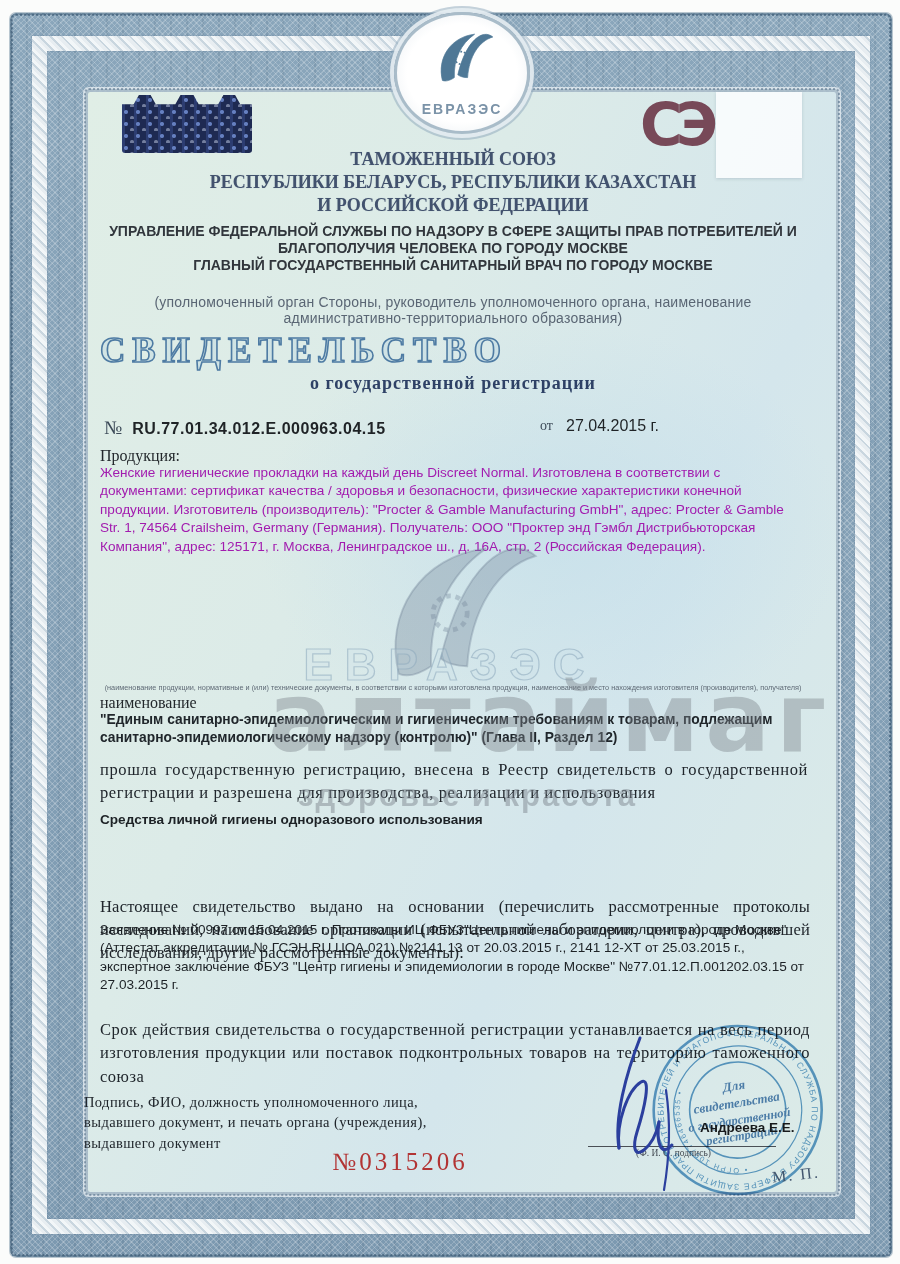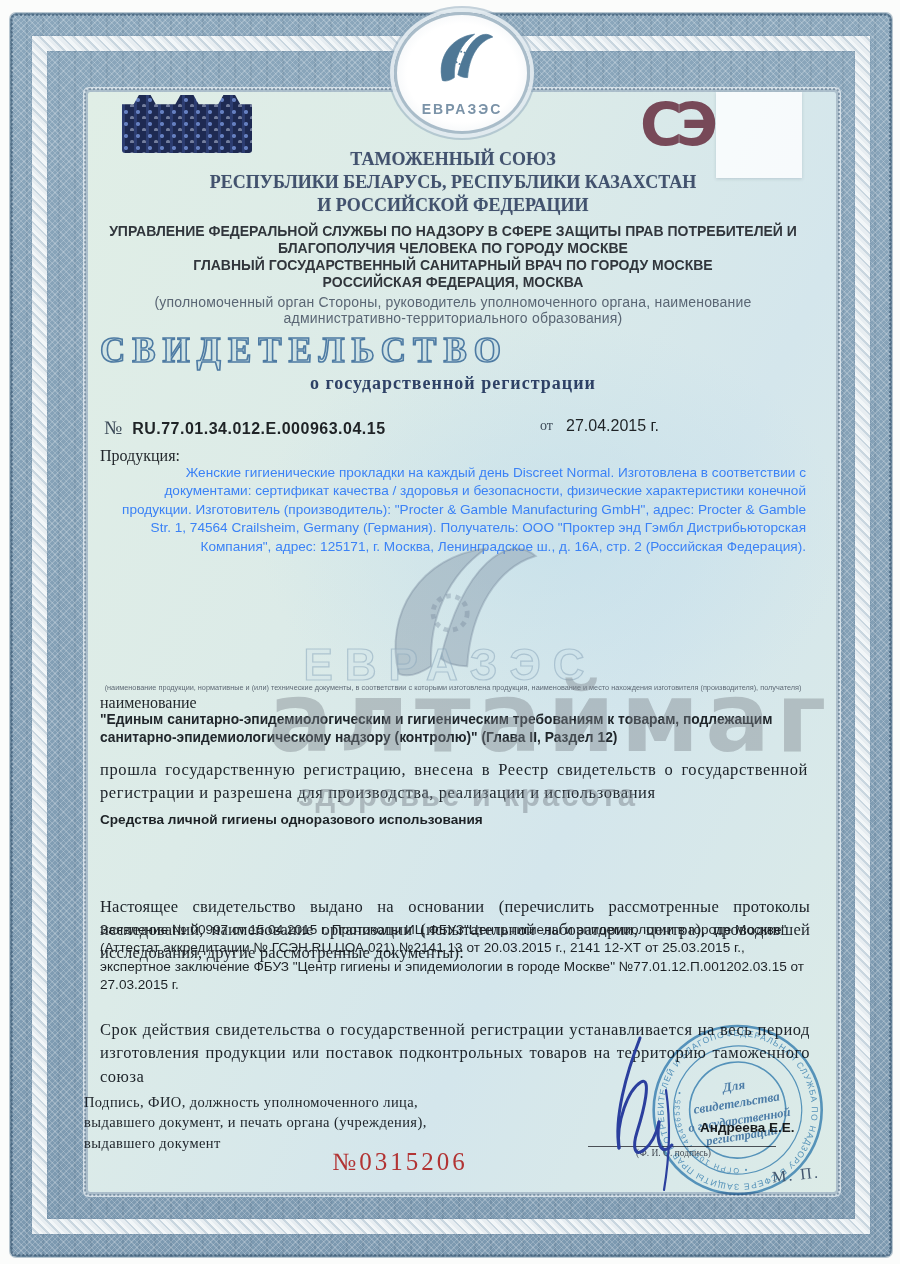--- a/index.html
+++ b/index.html
@@ -72,21 +72,21 @@
 
   
   .numrow{position:absolute;left:104px;top:417px;width:700px;font-size:16px;color:#1f2326;}
   .no-sign{font-family:"Liberation Serif",serif;font-size:19px;color:#3c4a58;}
   .no-value{font-weight:bold;letter-spacing:.5px;margin-left:10px;}
   .date-prefix{position:absolute;left:436px;top:1px;font-family:"Liberation Serif",serif;font-size:14px;color:#3c4a58;}
   .date-value{position:absolute;left:462px;top:0;font-weight:normal;}
 
   
   .product-label{position:absolute;left:100px;top:447px;font-family:"Liberation Serif",serif;font-size:16px;color:#23282c;}
-  .product-text{position:absolute;left:100px;top:464px;width:706px;font-size:13.6px;line-height:1.36;color:#3b82f6;font-weight:500;text-align:right;}
+  .product-text{position:absolute;left:100px;top:464px;width:706px;font-size:13.6px;line-height:1.36;color:#a21caf;font-weight:500;}
   .footnote1{position:absolute;left:92px;top:683px;width:722px;text-align:center;font-size:7.3px;color:#5f6a76;}
   .lead-soot{position:absolute;left:100px;top:694px;font-family:"Liberation Serif",serif;font-size:16px;color:#23282c;}
   .compliance-text{position:absolute;left:100px;top:711px;width:680px;font-size:13.8px;font-weight:bold;line-height:1.34;color:#20262b;}
   .reg-text{position:absolute;left:100px;top:758px;width:708px;font-family:"Liberation Serif",serif;font-size:16.5px;
     line-height:1.42;color:#20262c;text-align:justify;letter-spacing:.6px;}
   .reg-category{position:absolute;left:100px;top:812px;width:706px;font-size:13.6px;font-weight:bold;color:#1d2226;}
   .basis-lead{position:absolute;left:100px;top:852px;width:710px;font-family:"Liberation Serif",serif;font-size:16.5px;
     line-height:1.38;color:#20262c;text-align:justify;letter-spacing:.2px;margin-top:44px;}
   .basis-docs{position:absolute;left:100px;top:921px;width:706px;font-size:13.6px;font-weight:normal;line-height:1.36;color:#1d2226;}
   .validity-text{position:absolute;left:100px;top:1018px;width:710px;font-family:"Liberation Serif",serif;font-size:16.5px;
@@ -154,21 +154,20 @@
 
   <div class="secblock"></div>
   <div class="white-patch"></div>
   <div class="se-mark">СЭ</div>
 
   <div class="hdr union" style="top:148px">ТАМОЖЕННЫЙ СОЮЗ</div>
   <div class="hdr union" style="top:171px">РЕСПУБЛИКИ БЕЛАРУСЬ, РЕСПУБЛИКИ КАЗАХСТАН</div>
   <div class="hdr union" style="top:194px">И РОССИЙСКОЙ ФЕДЕРАЦИИ</div>
   <div class="hdr authority" style="top:220px">УПРАВЛЕНИЕ ФЕДЕРАЛЬНОЙ СЛУЖБЫ ПО НАДЗОРУ В СФЕРЕ ЗАЩИТЫ ПРАВ ПОТРЕБИТЕЛЕЙ И БЛАГОПОЛУЧИЯ ЧЕЛОВЕКА ПО ГОРОДУ МОСКВЕ</div>
   <div class="hdr authority" style="top:254px">ГЛАВНЫЙ ГОСУДАРСТВЕННЫЙ САНИТАРНЫЙ ВРАЧ ПО ГОРОДУ МОСКВЕ</div>
-  <div class="hdr authority" style="top:271px">РОССИЙСКАЯ ФЕДЕРАЦИЯ, МОСКВА</div>
   <div class="hdr authority-note" style="top:292px">(уполномоченный орган Стороны, руководитель уполномоченного органа, наименование административно-территориального образования)</div>
 
   <div class="title-main">СВИДЕТЕЛЬСТВО</div>
   <div class="title-sub">о государственной регистрации</div>
 
   <div class="numrow">
     <span class="no-sign">№</span><span class="no-value">RU.77.01.34.012.Е.000963.04.15</span>
     <span class="date-prefix">от</span>
     <span class="date-value">27.04.2015 г.</span>
   </div>

